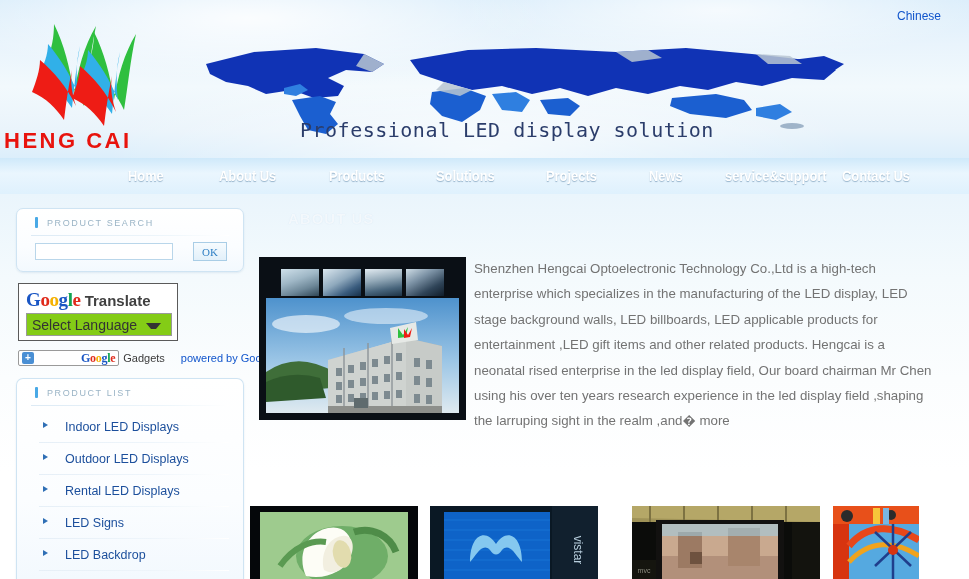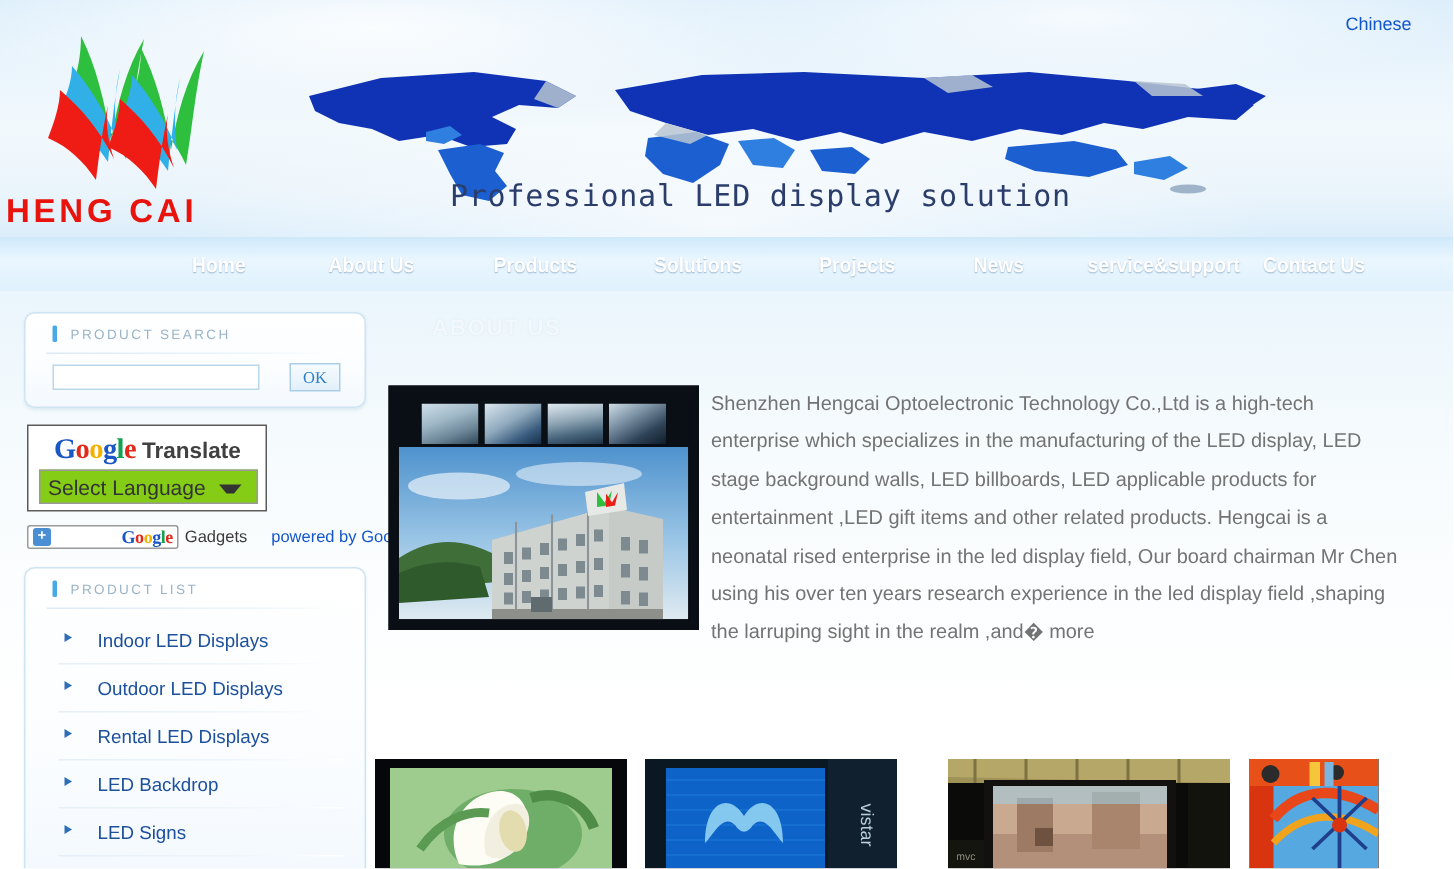--- a/index.html
+++ b/index.html
@@ -114,21 +114,21 @@
     color:#2f7fc4;font-size:11px;font-family:"Liberation Serif",serif;
     display:flex;align-items:center;justify-content:center;cursor:pointer;
     box-sizing:border-box;
   }
 
   
   .gt-box{
     position:absolute;left:18px;top:283px;width:160px;height:58px;
     border:1px solid #5a5a5a;background:#fff;box-sizing:border-box;
   }
-  .gt-head{position:absolute;left:17px;top:5px;white-space:nowrap;}
+  .gt-head{position:absolute;left:7px;top:5px;white-space:nowrap;}
   .g-logo{
     font-family:"Liberation Serif",serif;font-size:19px;font-weight:bold;
     letter-spacing:-.4px;
   }
   .g-logo .b{color:#1a56c4;} .g-logo .r{color:#e02b1c;}
   .g-logo .y{color:#f5b100;} .g-logo .g{color:#12a352;}
   .gt-word{
     font-family:"Liberation Sans",sans-serif;font-size:15px;
     color:#404040;font-weight:bold;margin-left:4px;
   }
@@ -319,26 +319,26 @@
         <span class="lbl">Outdoor LED Displays</span>
         <span class="divider"></span>
       </div>
       <div class="plist-item">
         <span class="arrow"></span>
         <span class="lbl">Rental LED Displays</span>
         <span class="divider"></span>
       </div>
       <div class="plist-item">
         <span class="arrow"></span>
-        <span class="lbl">LED Backdrop</span>
+        <span class="lbl">LED Signs</span>
         <span class="divider"></span>
       </div>
       <div class="plist-item">
         <span class="arrow"></span>
-        <span class="lbl">LED Signs</span>
+        <span class="lbl">LED Backdrop</span>
         <span class="divider"></span>
       </div>
     </div>
   </div>
 
   <div class="about-heading">ABOUT US</div>
 
   <div class="company-photo">
     <div class="cp-inner">
       <div class="cp-strip">

